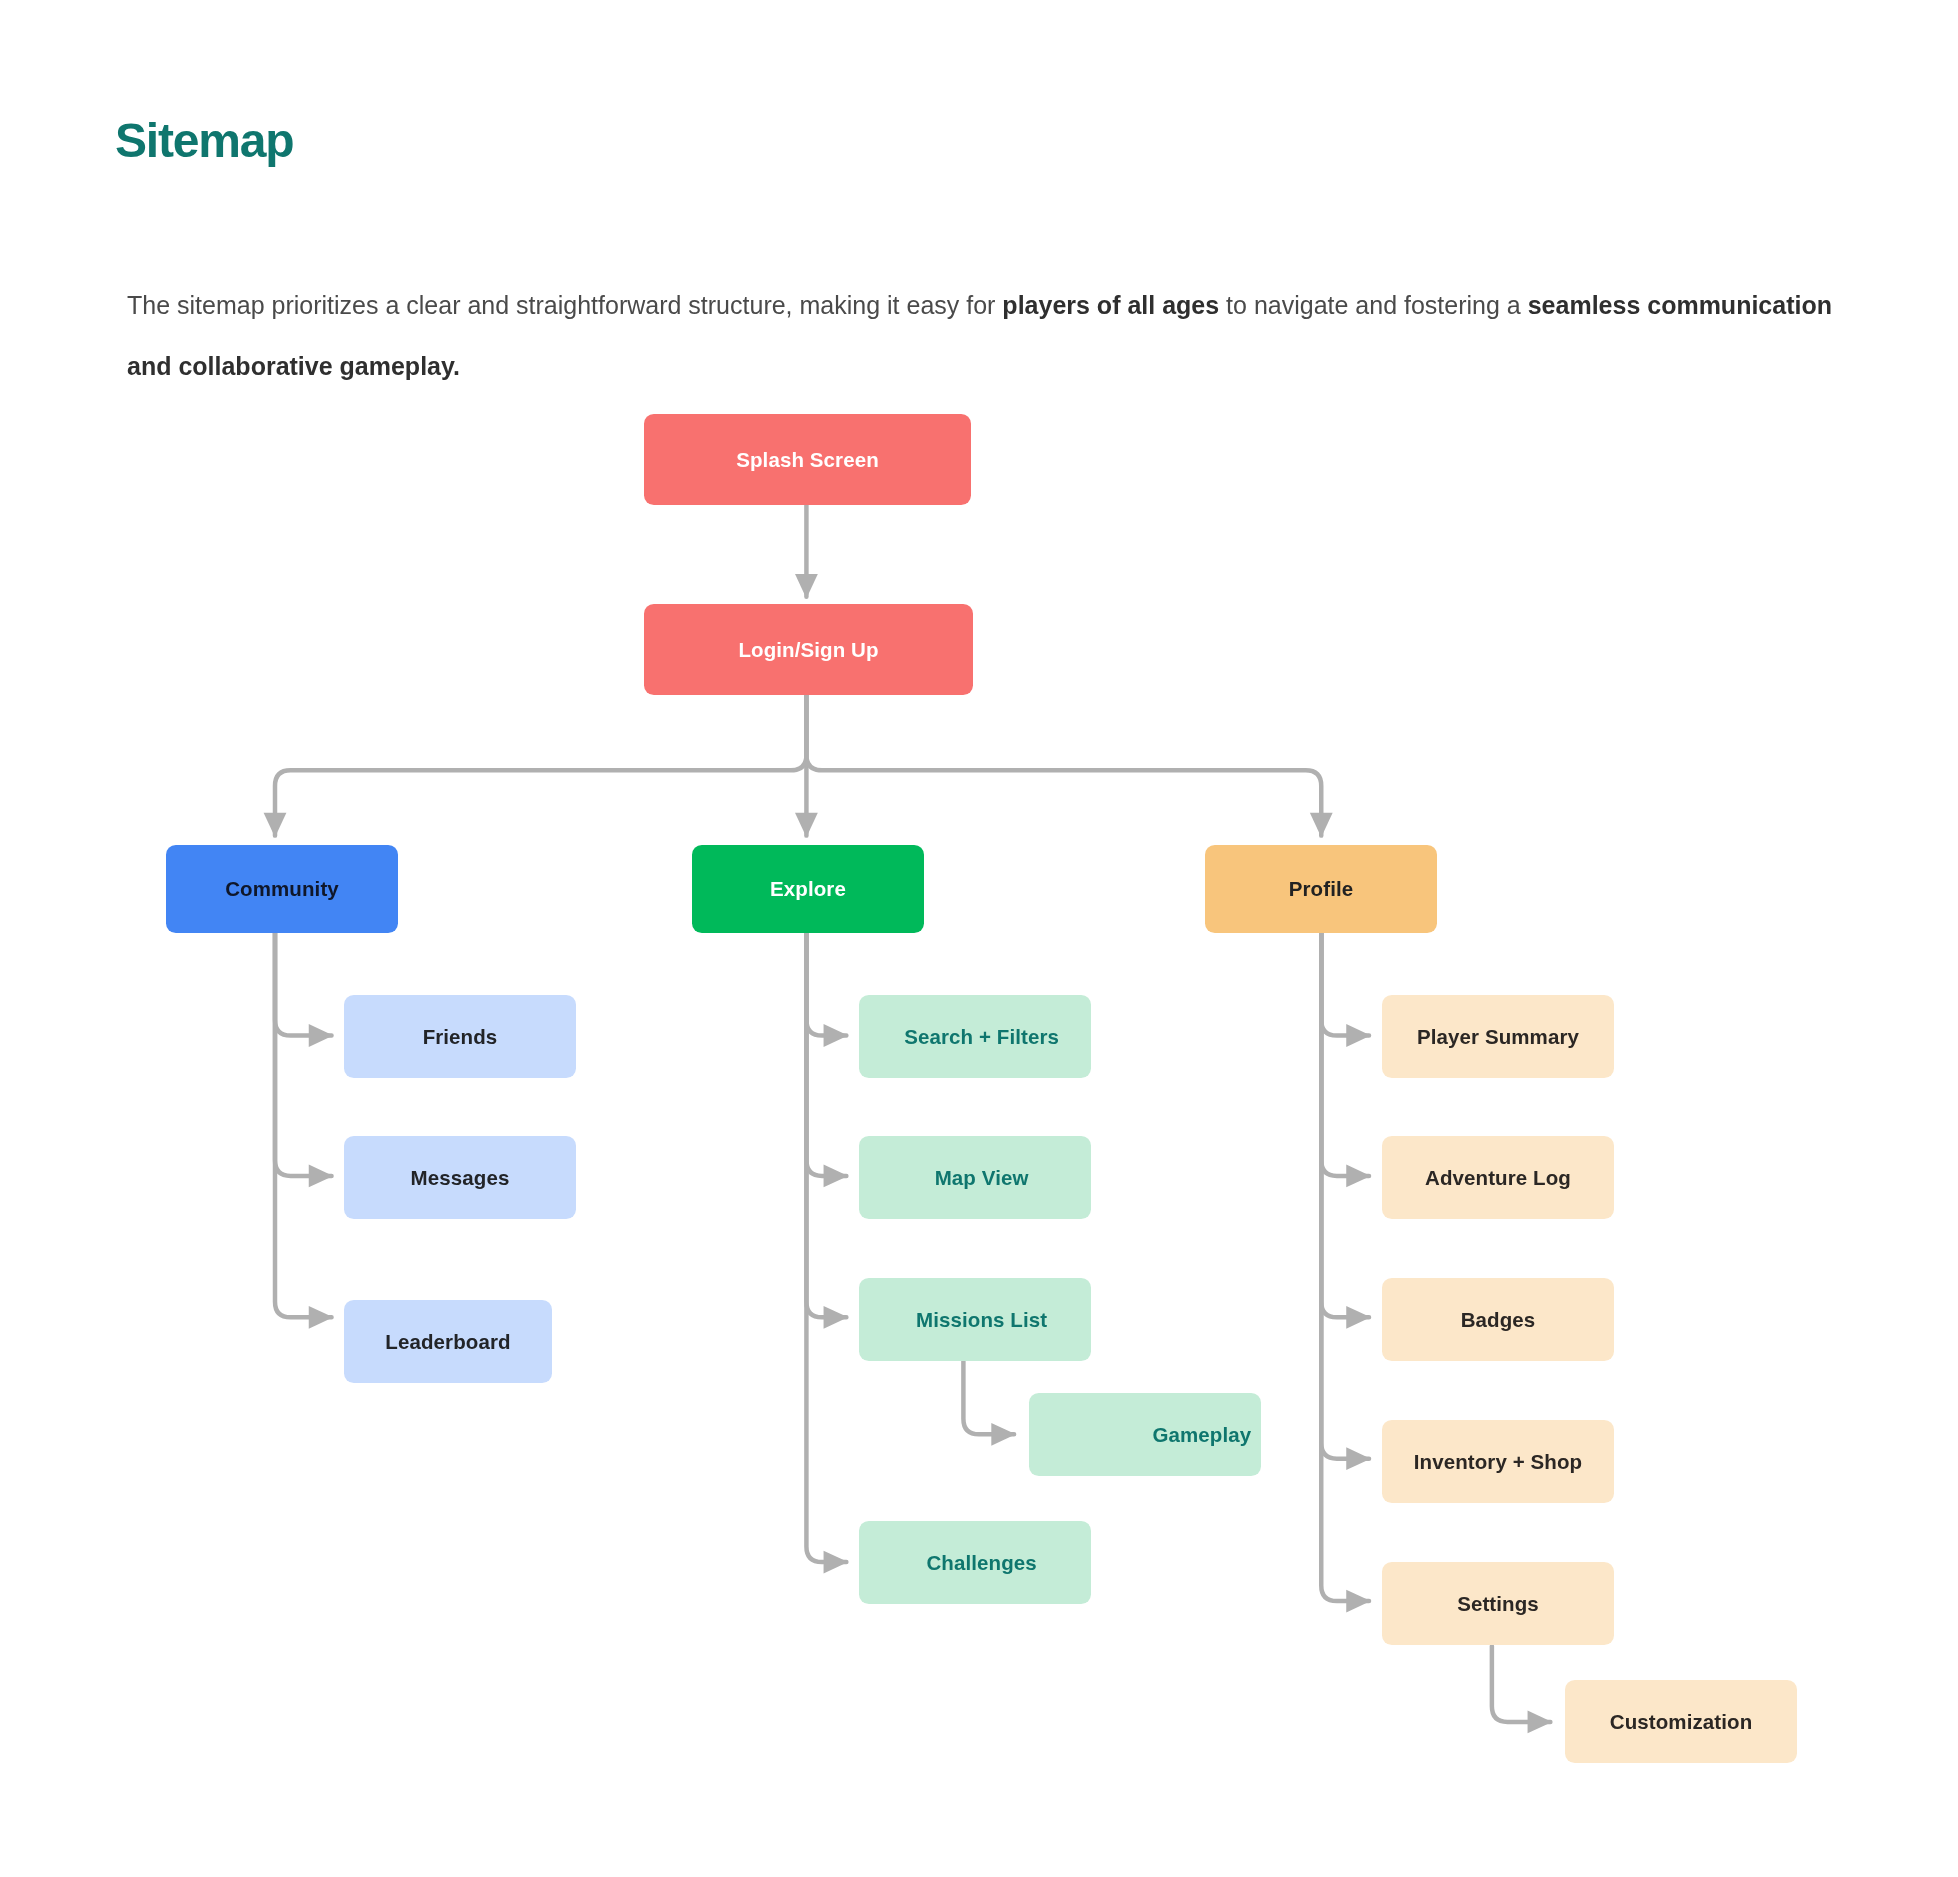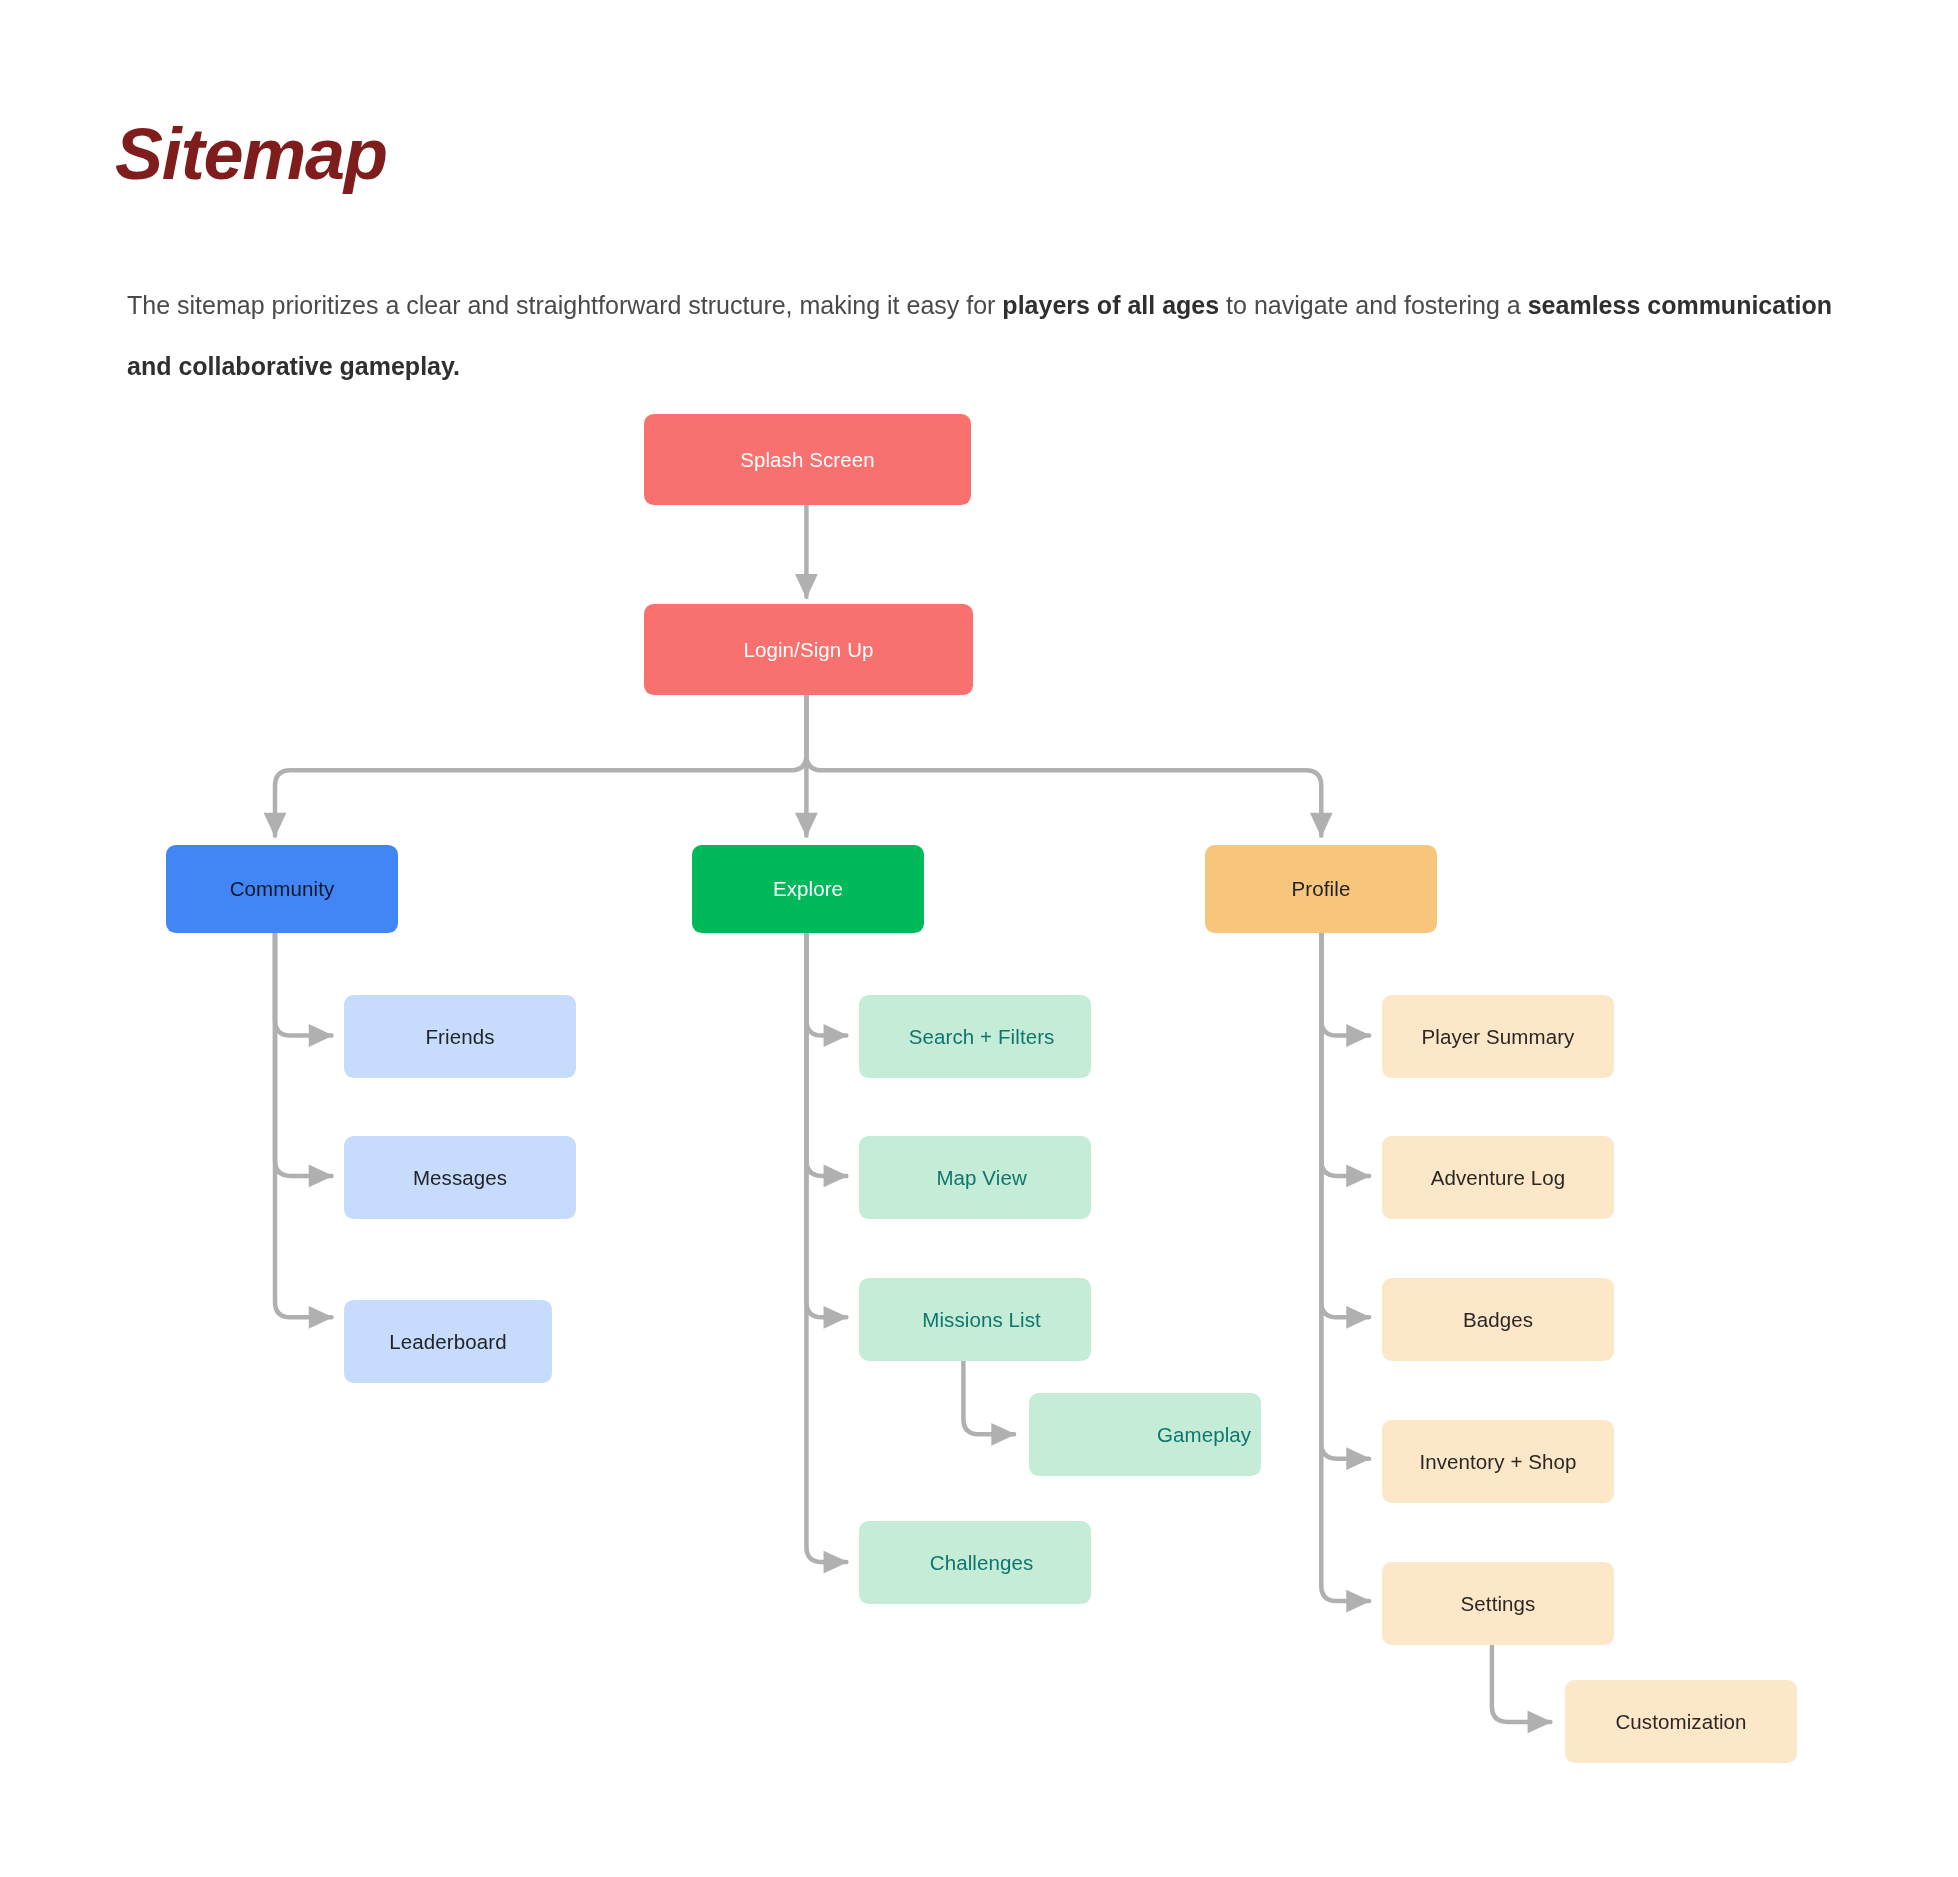--- a/index.html
+++ b/index.html
@@ -24,27 +24,26 @@
   }
 
   
   .header {
     position: absolute;
     left: 115px;
     top: 115px;
     width: 1755px;
   }
   .page-title {
-    font-size: 72px;
+    font-size: 48px;
     font-weight: bold;
     letter-spacing: -1.2px;
     line-height: 1.1;
-    color: #7f1d1d;
+    color: #0f766e;
     margin: 0;
-    font-style: italic;
   }
   .page-desc {
     margin: 12px;
     position: absolute;
     left: 0;
     top: 148px;
     width: 1716px;
     font-size: 25px;
     line-height: 61px;
     color: #4a4a4a;
@@ -72,21 +71,21 @@
     pointer-events: none;
   }
 
   .node {
     position: absolute;
     display: flex;
     align-items: center;
     justify-content: center;
     border-radius: 9.8px;
     font-size: 20.5px;
-    font-weight: normal;
+    font-weight: bold;
     letter-spacing: 0.1px;
     text-align: center;
     padding: 0 9.8px;
     line-height: 1.25;
   }
   .node.root      { background: #f8716f; color: #ffffff; }
   .node.community { background: #4285f4; color: #0f172a; }
   .node.explore   { background: #00b95a; color: #ffffff; }
   .node.profile   { background: #f8c57c; color: #222222; }
   .node.leaf-blue   { background: #c7dbfd; color: #222428; }

